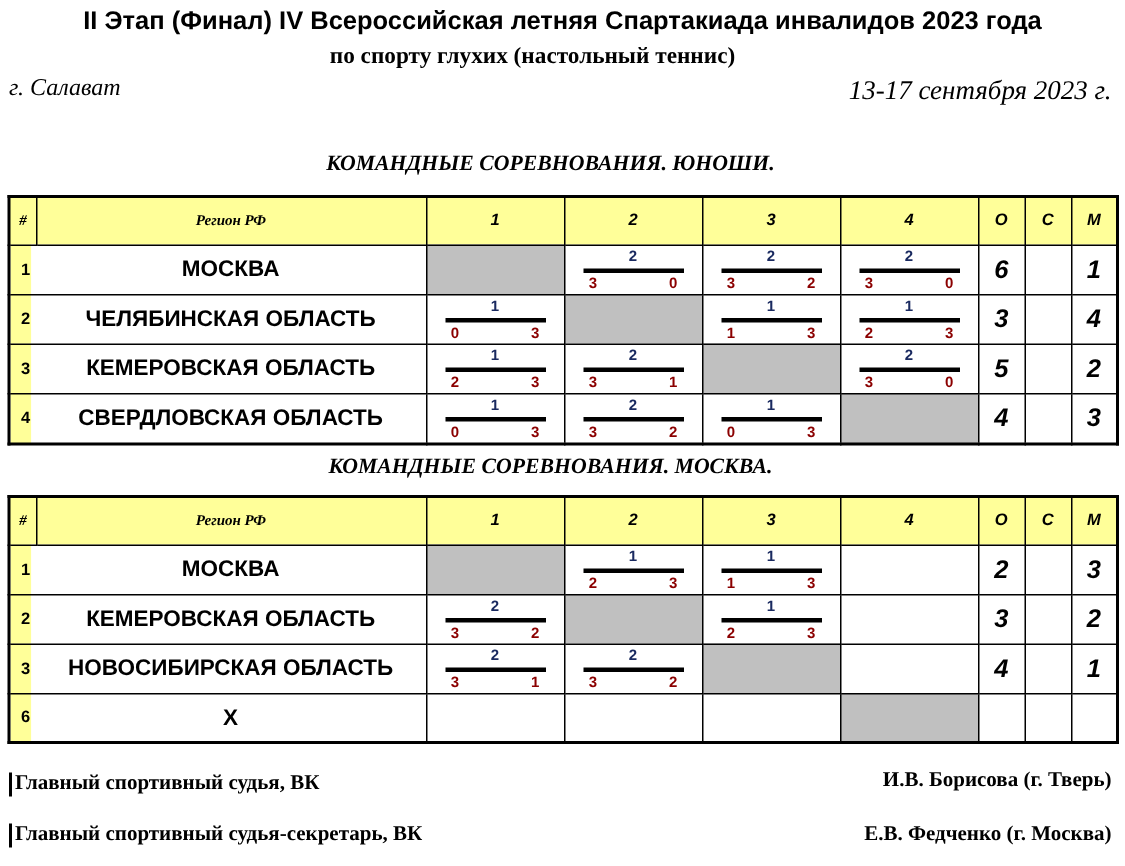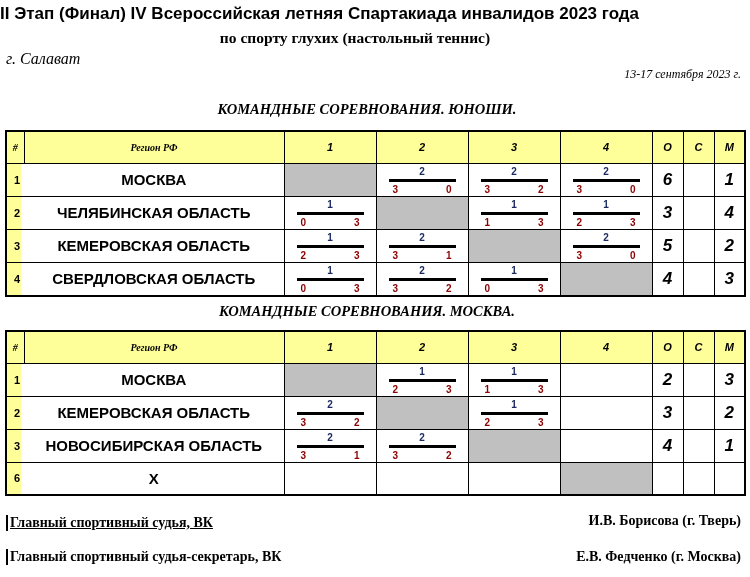--- a/index.html
+++ b/index.html
@@ -1,21 +1,21 @@
 <!DOCTYPE html>
 <html><head>
 <meta charset="utf-8">
 <style>
   * { box-sizing: border-box; margin: 0; padding: 0; }
   html, body { width: 750px; height: 577px; background: #ffffff; overflow: hidden; }
   body { position: relative; font-family: "Liberation Sans", sans-serif; color: #000; }
-  .title1 { position: absolute; top: 4px; left: 0; width: 750px; font-family: "Liberation Sans", sans-serif; font-weight: bold; font-size: 17px; }
+  .title1 { position: absolute; top: 4px; left: 0; width: 750px; text-align: center; font-family: "Liberation Sans", sans-serif; font-weight: bold; font-size: 17px; }
   .title2 { position: absolute; top: 29px; left: 0; width: 710px; text-align: center; font-family: "Liberation Serif", serif; font-weight: bold; font-size: 15.5px; }
   .city { position: absolute; top: 50px; left: 6px; font-family: "Liberation Serif", serif; font-style: italic; font-size: 16px; }
-  .dates { position: absolute; top: 50px; right: 9px; font-family: "Liberation Serif", serif; font-style: italic; font-size: 12px; margin-top: 17px; }
+  .dates { position: absolute; top: 50px; right: 9px; font-family: "Liberation Serif", serif; font-style: italic; font-size: 18px; }
   .section-title { position: absolute; left: 0; width: 734px; text-align: center; font-family: "Liberation Serif", serif; font-weight: bold; font-style: italic; font-size: 14.5px; }
   table.grid { position: absolute; left: 5px; border-collapse: collapse; border: 2.5px solid #000; table-layout: fixed; }
   table.grid td, table.grid th { border: 1px solid #000; padding: 0; text-align: center; vertical-align: middle; }
   table.grid th { background: #ffff99; height: 32px; font-family: "Liberation Serif", serif; font-style: italic; font-weight: bold; font-size: 10px; }
   table.grid th.num { font-size: 11px; font-family: "Liberation Sans", sans-serif; }
   table.grid td { height: 33px; }
   .col-idx { width: 18px; }
   .col-region { width: 260px; }
   .col-game { width: 92px; }
   .col-small { width: 31px; }
@@ -306,16 +306,16 @@
         <td></td>
         <td></td>
         <td class="blank"></td>
         <td class="points"></td>
         <td class="coef"></td>
         <td class="place"></td>
       </tr>
     </tbody>
 </table>
 
-<div class="footer-line" style="top:515px;text-decoration:underline;">Главный спортивный судья, ВК</div>
+<div class="footer-line" style="top:515px;">Главный спортивный судья, ВК</div>
 <div class="footer-right" style="top:513px;">И.В. Борисова (г. Тверь)</div>
 <div class="footer-line" style="top:549px;">Главный спортивный судья-секретарь, ВК</div>
 <div class="footer-right" style="top:549px;">Е.В. Федченко (г. Москва)</div>
 
 </body></html>

